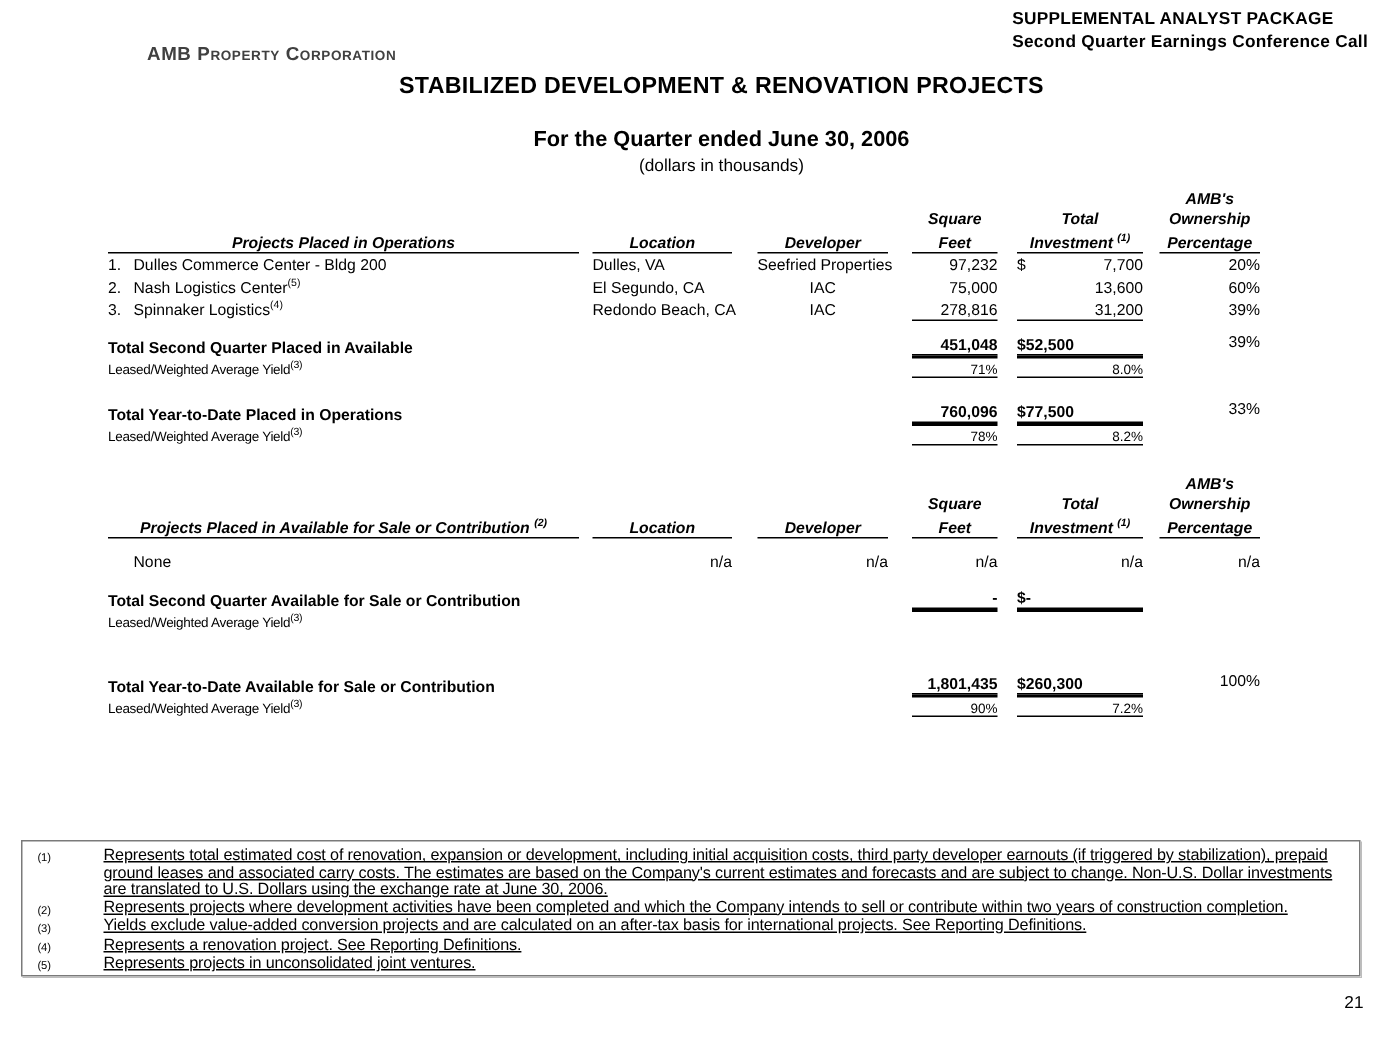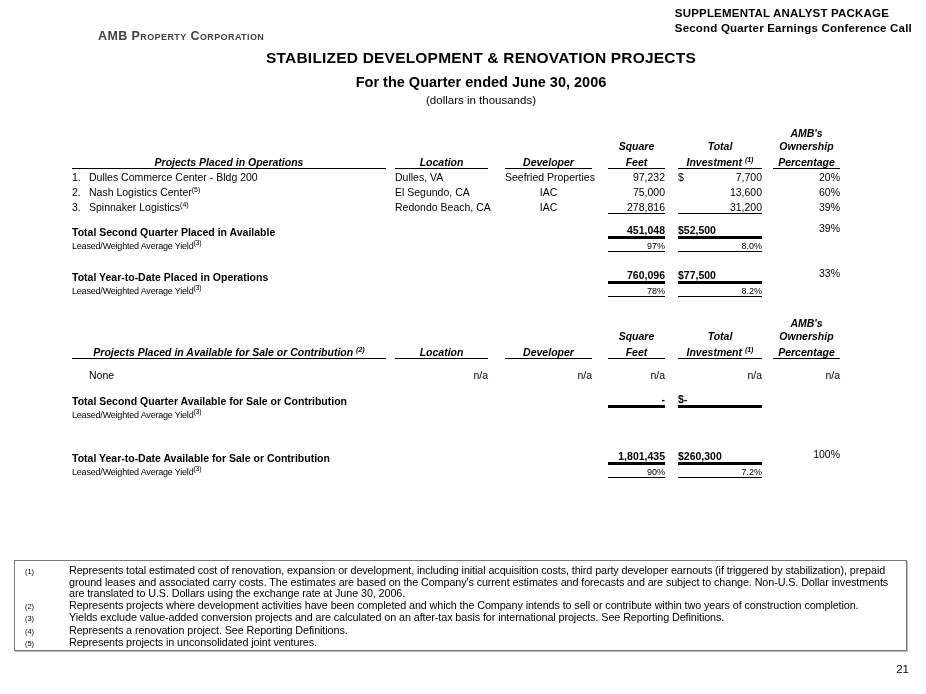--- a/index.html
+++ b/index.html
@@ -22,21 +22,21 @@
   .sq-dark { left:48px; top:14px; width:33px; height:39px; background:#6f6f6f; }
   .logo-amb { position:absolute; left:23px; top:24px; font-weight:bold;
     font-size:17px; color:#fff; letter-spacing:2px; }
   .logo-reg { position:absolute; left:85px; top:45px; font-size:7px; color:#444; }
   .company { position:absolute; left:98px; top:29px; font-weight:bold;
     font-size:12.5px; color:#404040; font-variant:small-caps; letter-spacing:.4px; }
 
   
   .title-wrap { position:absolute; top:49px; left:36px; width:890px; text-align:center; }
   .title    { font-size:15.5px; font-weight:bold; letter-spacing:.2px; }
-  .subtitle { font-size:14.5px; font-weight:bold; margin-top:7px; }
+  .subtitle { font-size:14.5px; font-weight:bold; margin-top:18px; }
   .units    { font-size:11.5px; margin-top:4px; }
 
   
   .t1 { position:absolute; top:126px; left:72px; }
   .t2 { position:absolute; top:316px; left:72px; }
   table.fin { border-collapse:collapse; table-layout:fixed; width:768px; font-size:10.5px; }
   table.fin td { padding:0; vertical-align:bottom; height:15px; white-space:nowrap; overflow:visible; }
   tr.h1 td, tr.h2 td { height:13px; }
   tr.h3 td { height:16px; }
   tr.h3 td.hcell { border-bottom:1.5px solid #000; }
@@ -57,21 +57,21 @@
   td.dbl > div, td.dbl > span.u { display:block; border-bottom:1px solid #000; }
   tr.yrow td { height:13px; font-size:9px; }
   .ylabel { padding-left:66px; font-size:9px; letter-spacing:-.2px; }
   td.yl { border-bottom:1px solid #000; }
 
   
   .fnbox { position:absolute; left:14px; top:560px; width:893px; height:91px;
     border:1px solid #7a7a7a; box-shadow:1px 1px 0 #bdbdbd; padding:4px 10px 0 10px; }
   .fn { display:flex; font-size:10.8px; line-height:11.5px; letter-spacing:-.1px; }
   .fn-marker { width:44px; flex:none; font-size:7.5px; padding-top:1px; }
-  .fn-text { flex:1; }
+  .fn-text { flex:1;text-decoration:underline; }
 
   .page-num { position:absolute; top:663px; right:17px; font-size:11.5px; }
 </style>
 </head>
 <body>
 
 <div class="page">
 
   <div class="company">AMB Property Corporation</div>
 
@@ -196,21 +196,21 @@
         <td></td>
         <td class="dbl">
               <div class="inv"><span>$</span><span>52,500</span></div>
             </td>
         <td></td>
         <td class="r own">39%</td>
       </tr>
       <tr class="yrow">
         <td class="ylabel" colspan="5"><span>Leased/Weighted Average Yield</span><sup>(3)</sup></td>
         <td></td>
-        <td class="r yl">97%</td>
+        <td class="r yl">71%</td>
         <td></td>
         <td class="r yl">8.0%</td>
         <td></td>
             <td></td>
       </tr>
 
       <tr class="sp14">
             <td colspan="11"></td>
           </tr>
 

